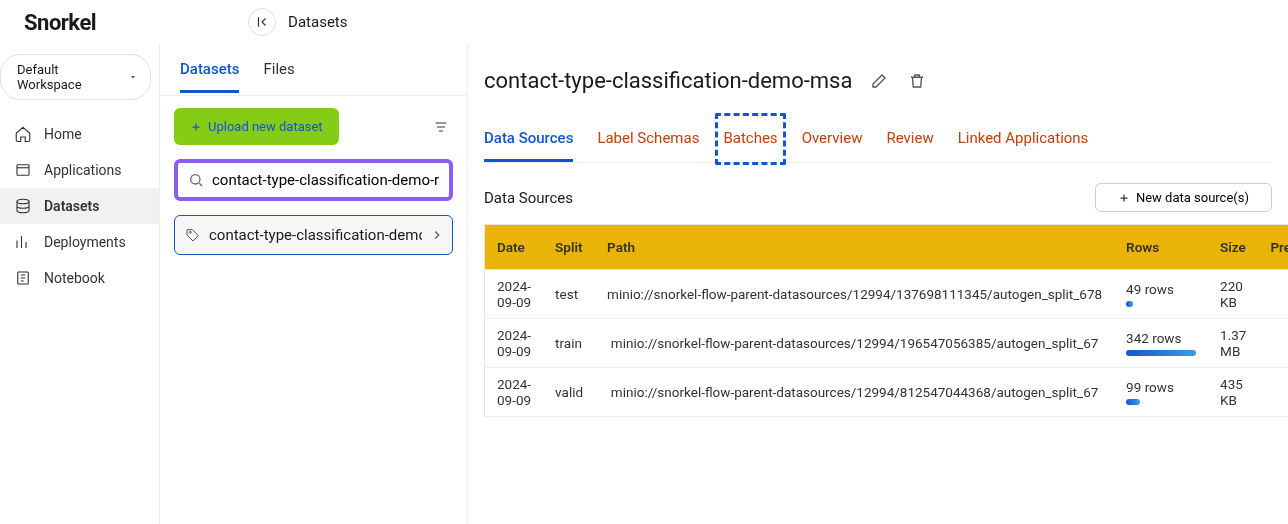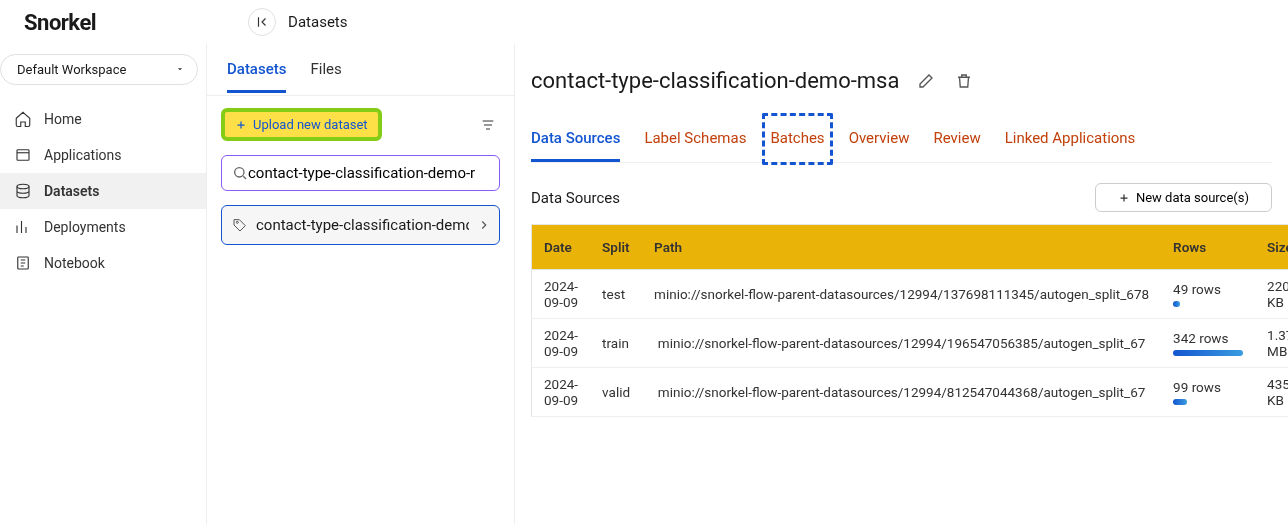--- a/index.html
+++ b/index.html
@@ -7,36 +7,36 @@
 
 
 .topbar { display: flex; align-items: center; height: 44px; padding: 0 24px; gap: 12px; }
 .logo { font-size: 22px; font-weight: 700; letter-spacing: -0.5px; margin-right: 140px; }
 .collapse-btn { width: 28px; height: 28px; border: 1px solid #e0e0e0; border-radius: 50%; background: #fff; display: flex; align-items: center; justify-content: center; cursor: pointer; }
 .collapse-btn svg { width: 14px; height: 14px; }
 .page-title { font-size: 15px; color: #1a1a1a; }
 
 
 .layout { display: flex; height: calc(524px - 44px); }
-.sidebar { width: 207px; border-right: 1px solid #eee; padding-top: 10px; }
+.sidebar { width: 160px; border-right: 1px solid #eee; padding-top: 10px; }
 .workspace-pill { margin: 0 8px 16px 0px; padding: 7px 12px 7px 16px; border: 1px solid #e0e0e0; border-radius: 20px; display: flex; align-items: center; gap: 8px; cursor: pointer; font-size: 13px;}
 .workspace-pill .caret { margin-left: auto; }
 .nav-item { display: flex; align-items: center; gap: 12px; padding: 9px 14px; cursor: pointer; font-size: 14px; color: #333; }
 .nav-item svg { width: 18px; height: 18px; flex-shrink: 0; }
 .nav-item.active { background: #f1f1f1; font-weight: 600; }
 
 
 .list-col { width: 308px; border-right: 1px solid #eee; display: flex; flex-direction: column; }
 .tabs { display: flex; gap: 24px; padding: 0 20px; border-bottom: 1px solid #eee; height: 52px; align-items: center; }
 .tab { padding: 14px 0 12px; font-size: 15px; color: #333; cursor: pointer; border-bottom: 3px solid transparent; }
 .tab.active { color: #1355d0; border-bottom-color: #1355d0; font-weight: 500;}
 .list-toolbar { display: flex; align-items: center; gap: 8px; padding: 12px 14px 8px; }
-.upload-btn { display: flex; align-items: center; gap: 6px; color: #1355d0; border: 4px solid #84cc16; border-radius: 6px; background: #fde047; padding: 5px 10px; font-size: 13px; cursor: pointer; }
+.upload-btn { display: flex; align-items: center; gap: 6px; color: #1355d0; border: 6px solid #84cc16; border-radius: 6px; background: #84cc16; padding: 5px 10px; font-size: 13px; cursor: pointer; }
 .filter-btn { margin-left: auto; width: 24px; height: 24px; display: flex; align-items: center; justify-content: center; cursor: pointer; }
-.search-box { margin: 6px 14px 8px; border: 1px solid #8b5cf6; border-radius: 6px; display: flex; align-items: center; gap: 0; padding: 8px 10px; }
+.search-box { margin: 6px 14px 8px; border: 4px solid #8b5cf6; border-radius: 6px; display: flex; align-items: center; gap: 8px; padding: 8px 10px; }
 .search-box input { border: none; outline: none; flex: 1; font-size: 15px; background: transparent; }
 .ds-item { margin: 6px 14px; border: 1.5px solid #1355d0; border-radius: 6px; padding: 10px 8px 10px 10px; display: flex; align-items: center; gap: 8px; background: #f6f6f6; cursor: pointer; }
 .ds-item .label { white-space: nowrap; overflow: hidden; font-size: 15px;}
 .ds-item svg { flex-shrink: 0; }
 
 
 .main { flex: 1; padding: 24px 16px 0 16px; overflow: hidden;}
 .ds-header { display: flex; align-items: center; gap: 16px; margin-bottom: 26px; }
 .ds-title { font-size: 22px; font-weight: 400; }
 .icon-btn { width: 22px; height: 22px; display: flex; align-items: center; justify-content: center; cursor: pointer; color: #555;}

